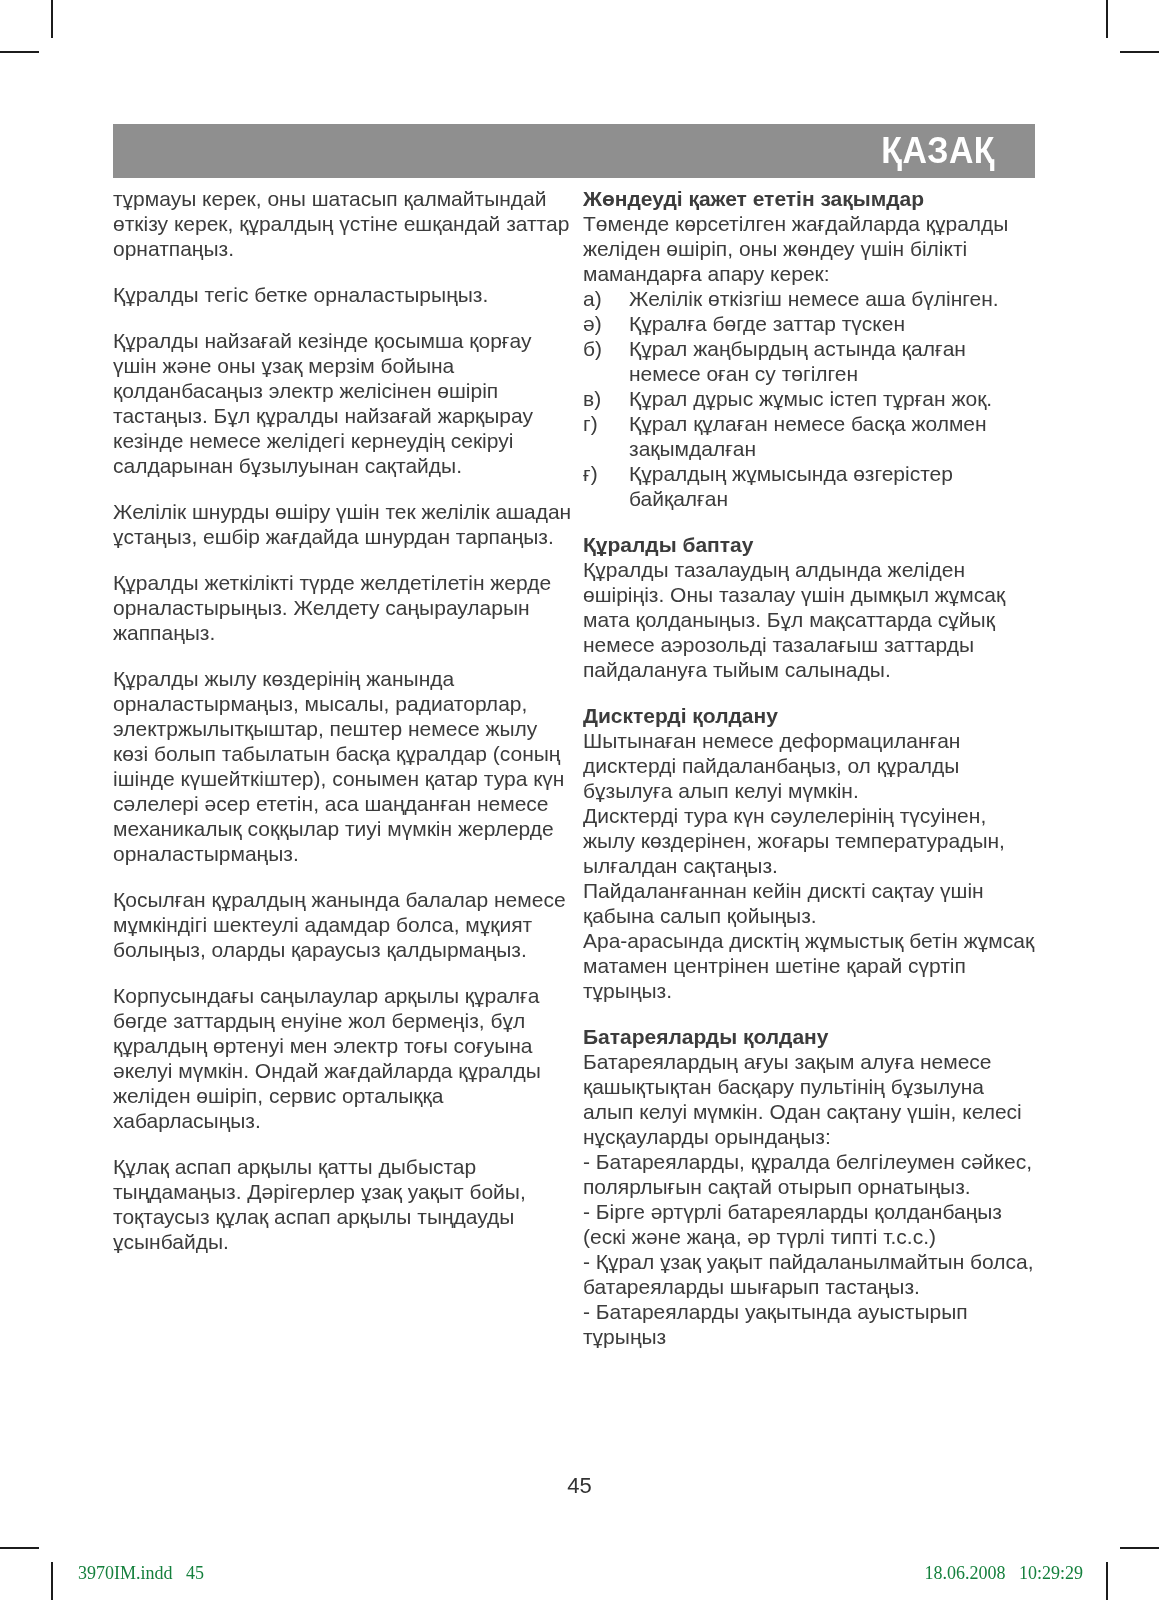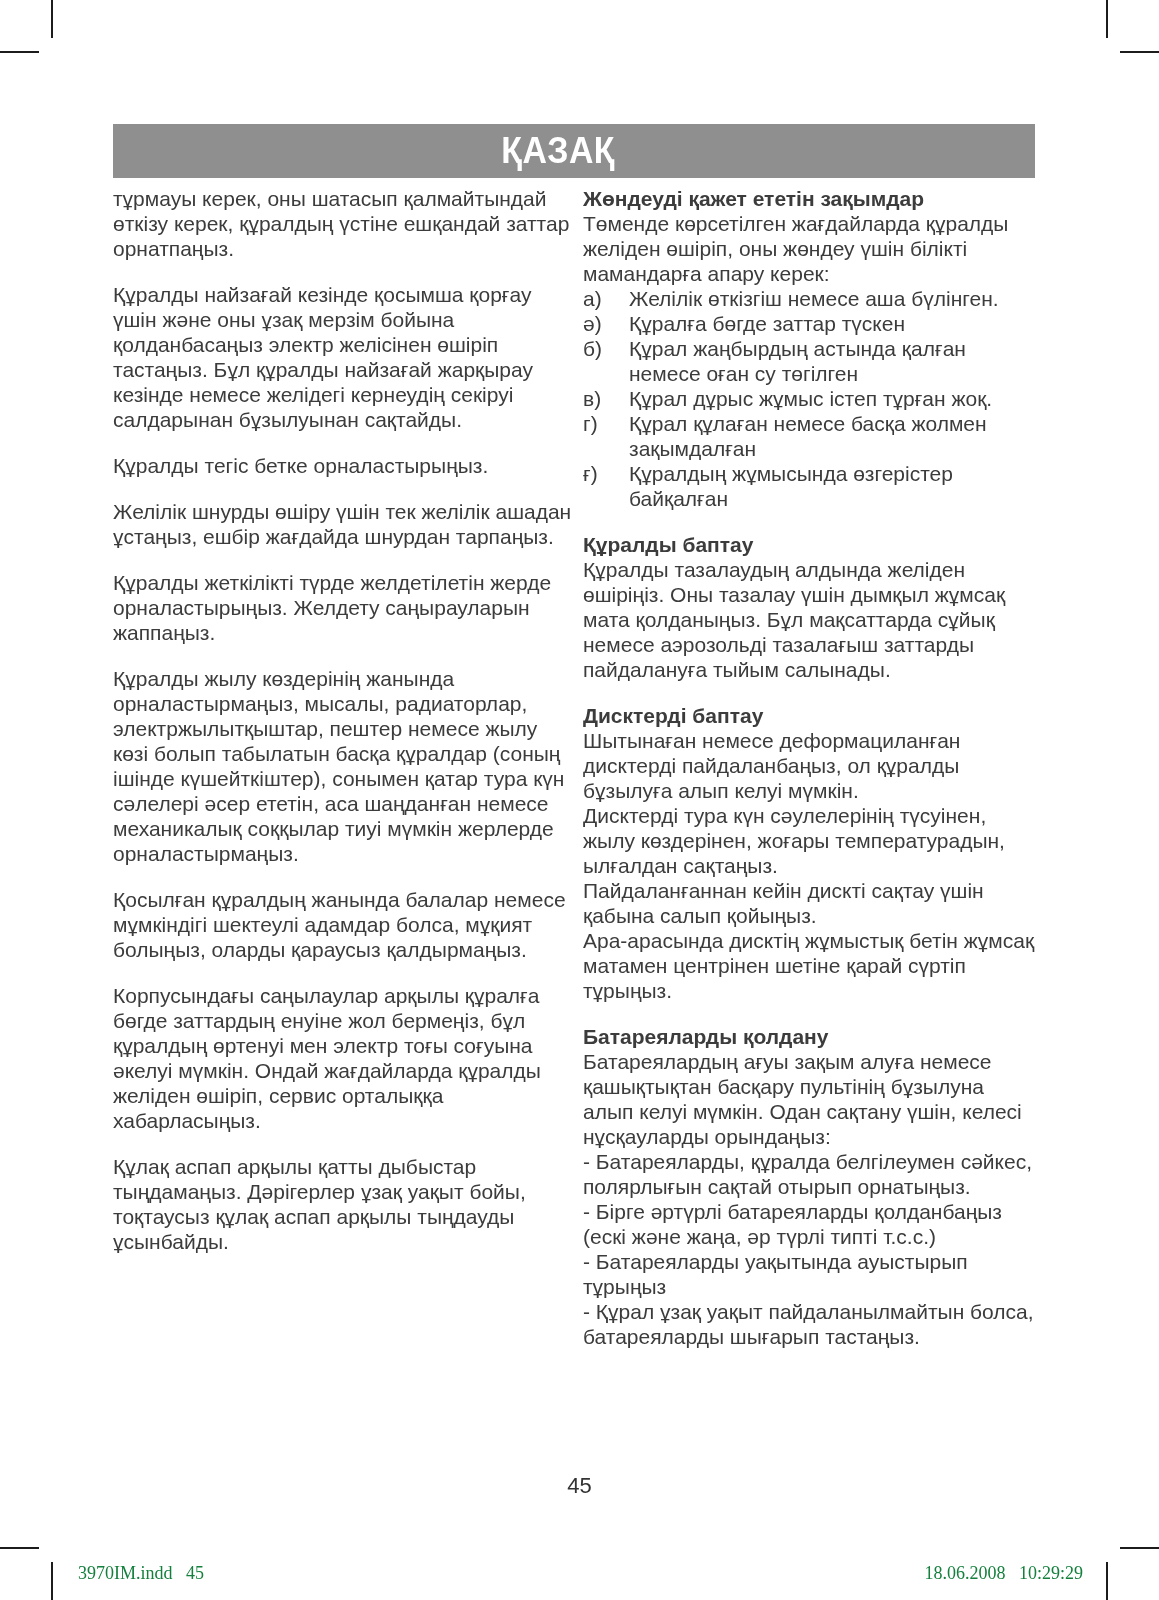--- a/index.html
+++ b/index.html
@@ -17,21 +17,21 @@
   .crop.tr-h { left:1120px;top:51px;    width:39px; height:2px;  }
   .crop.bl-v { left:51px;  top:1562px;  width:2px;  height:38px; }
   .crop.bl-h { left:0;     top:1547px;  width:39px; height:2px;  }
   .crop.br-v { left:1106px;top:1562px;  width:2px;  height:38px; }
   .crop.br-h { left:1120px;top:1547px;  width:39px; height:2px;  }
 
   
   .header-bar {
     position:absolute; left:113px; top:124px; width:922px; height:54px;
     background:#8f8f8f;
-    display:flex; align-items:center; justify-content:center;
+    display:flex; align-items:center; justify-content:flex-end;
     padding-right:40px; box-sizing:border-box;
   }
   .header-title {
     color:#ffffff; font-size:36px; font-weight:700; letter-spacing:0.5px;
     transform:scaleX(0.94); transform-origin:right center;
   }
 
   
   .col {
     position:absolute; top:186px;
@@ -83,23 +83,23 @@
   <div class="crop br-h"></div>
 
   <div class="header-bar">
     <span class="header-title">ҚАЗАҚ</span>
   </div>
 
   <div class="col col-left">
 
       <div class="para">тұрмауы керек, оны шатасып қалмайтындай өткізу керек, құралдың үстіне ешқандай заттар орнатпаңыз.</div>
 
+      <div class="para">Құралды тегіс бетке орналастырыңыз.</div>
+
       <div class="para">Құралды найзағай кезінде қосымша қорғау үшін және оны ұзақ мерзім бойына қолданбасаңыз электр желісінен өшіріп тастаңыз. Бұл құралды найзағай жарқырау кезінде немесе желідегі кернеудің секіруі салдарынан бұзылуынан сақтайды.</div>
-
-      <div class="para">Құралды тегіс бетке орналастырыңыз.</div>
 
       <div class="para">Желілік шнурды өшіру үшін тек желілік ашадан ұстаңыз, ешбір жағдайда шнурдан тарпаңыз.</div>
 
 
 
       <div class="para">Құралды жеткілікті түрде желдетілетін жерде орналастырыңыз. Желдету саңырауларын жаппаңыз.</div>
 
       <div class="para">Құралды жылу көздерінің жанында орналастырмаңыз, мысалы, радиаторлар, электржылытқыштар, пештер немесе жылу көзі болып табылатын басқа құралдар (соның ішінде күшейткіштер), сонымен қатар тура күн сәлелері әсер ететін, аса шаңданған немесе механикалық соққылар тиуі мүмкін жерлерде орналастырмаңыз.</div>
 
       <div class="para">Қосылған құралдың жанында балалар немесе мұмкіндігі шектеулі адамдар болса, мұқият болыңыз, оларды қараусыз қалдырмаңыз.</div>
@@ -156,21 +156,21 @@
         <div>
 
             <div class="spara">Құралды тазалаудың алдында желіден өшіріңіз. Оны тазалау үшін дымқыл жұмсақ мата қолданыңыз. Бұл мақсаттарда сұйық немесе аэрозольді тазалағыш заттарды пайдалануға тыйым салынады.</div>
           </div>
         <div class="dlist">
           
         </div>
       </div>
 
       <div class="section">
-        <div class="heading">Дисктерді баптау</div>
+        <div class="heading">Дисктерді қолдану</div>
         <div>
 
             <div class="spara">Шытынаған немесе деформациланған дисктерді пайдаланбаңыз, ол құралды бұзылуға алып келуі мүмкін.</div>
 
 
             <div class="spara">Дисктерді тура күн сәулелерінің түсуінен, жылу көздерінен, жоғары температурадын, ылғалдан сақтаңыз.</div>
 
             <div class="spara">Пайдаланғаннан кейін дискті сақтау үшін қабына салып қойыңыз.</div>
 
             <div class="spara">Ара-арасында дисктің жұмыстық бетін жұмсақ матамен центрінен шетіне қарай сүртіп тұрыңыз.</div>
@@ -183,23 +183,23 @@
       <div class="section">
         <div class="heading">Батареяларды қолдану</div>
         <div>
 
             <div class="spara">Батареялардың ағуы зақым алуға немесе қашықтықтан басқару пультінің бұзылуна алып келуі мүмкін. Одан сақтану үшін, келесі нұсқауларды орындаңыз:</div>
 
             <div class="spara">- Батареяларды, құралда белгілеумен сәйкес, полярлығын сақтай отырып орнатыңыз.</div>
 
             <div class="spara">- Бірге әртүрлі батареяларды қолданбаңыз (ескі және жаңа, әр түрлі типті т.с.с.)</div>
 
+            <div class="spara">- Құрал ұзақ уақыт пайдаланылмайтын болса, батареяларды шығарып тастаңыз.</div>
+
             <div class="spara">- Батареяларды уақытында ауыстырып тұрыңыз</div>
-
-            <div class="spara">- Құрал ұзақ уақыт пайдаланылмайтын болса, батареяларды шығарып тастаңыз.</div>
           </div>
         <div class="dlist">
           
         </div>
       </div>
     </div>
 
   <div class="page-number">45</div>
 
   <div class="footer-left">3970IM.indd   45</div>

